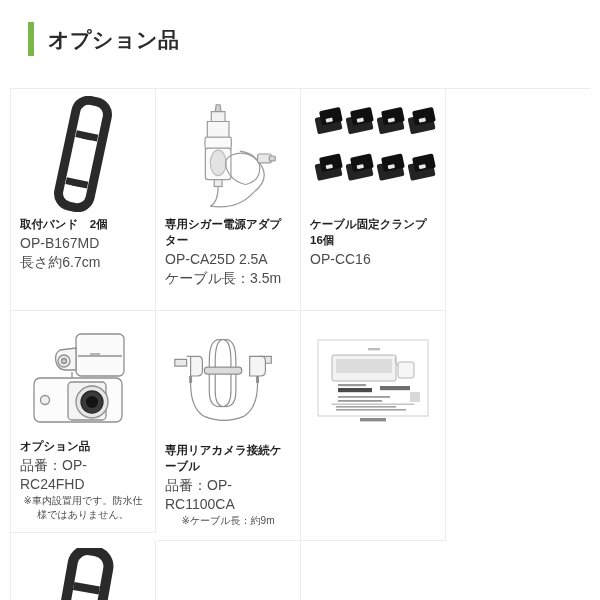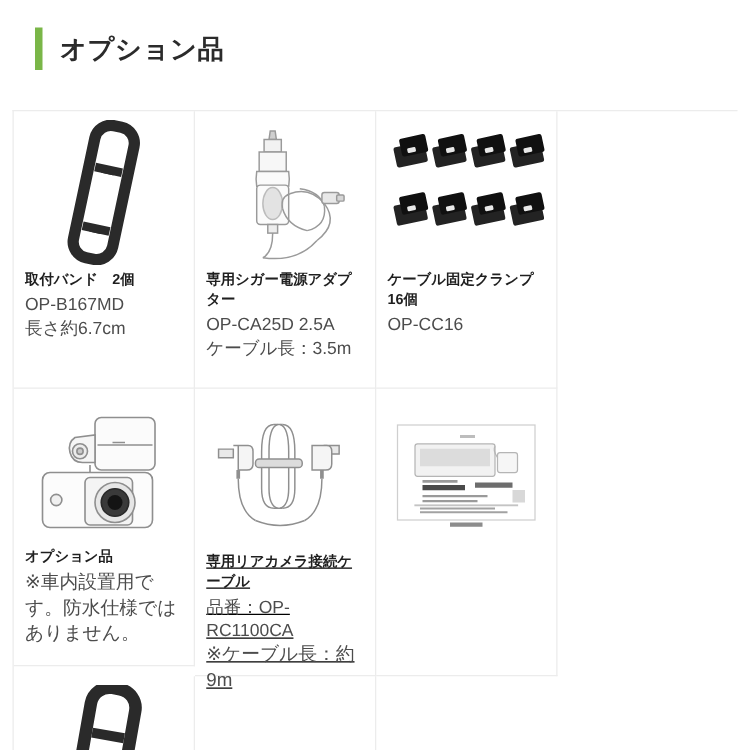--- a/index.html
+++ b/index.html
@@ -59,21 +59,21 @@
   .cell {
     width: 145px;
     box-sizing: border-box;
     border-right: 1px solid #ececec;
     border-bottom: 1px solid #ececec;
     padding: 6px 9px 10px 9px;
     display: flex;
     flex-direction: column;
   }
   .row1 .cell { height: 222px; }
-  .row2 .cell { height: 230px; text-decoration: underline; }
+  .row2 .cell { height: 230px; }
   .cell-media {
     height: 118px;
     display: flex;
     align-items: center;
     justify-content: center;
     flex: none;
     overflow: hidden;
   }
   .row2 .cell-media { height: 122px; }
   .cell-text {
@@ -86,24 +86,25 @@
     line-height: 1.38;
     margin: 0 0 1px 0;
   }
   .p-line {
     font-size: 14px;
     color: #4c4c4c;
     line-height: 1.38;
     margin: 0;
   }
   .p-note {
-    font-size: 15px;
+    font-size: 10px;
     color: #4c4c4c;
     line-height: 1.38;
     margin: 0;
+    text-align: center;
   }
 
   svg { display: block; }
 </style>
 </head>
 <body>
 
 <div class="page">
 
   <div class="header">
@@ -253,20 +254,21 @@
               <circle cx="25" cy="80" r="4.5" fill="#f0f0f0"></circle>
               <rect x="48" y="62" width="38" height="38" rx="4" fill="#f4f4f4"></rect>
               <circle cx="72" cy="82" r="16" fill="#e6e6e6"></circle>
               <circle cx="72" cy="82" r="11" fill="#3a3a3a" stroke="#2a2a2a"></circle>
               <circle cx="72" cy="82" r="6" fill="#141414" stroke="none"></circle>
             </g>
           </svg>
         </div>
         <div class="cell-text">
           <p class="p-name">オプション品</p>
+          <p class="p-line">品番：OP-RC24FHD</p>
           <p class="p-note">※車内設置用です。防水仕様ではありません。</p>
         </div>
       </div>
     </div>
 
     <div class="row2" style="display:contents">
 
       
       <div class="cell">
         <div class="cell-media">

